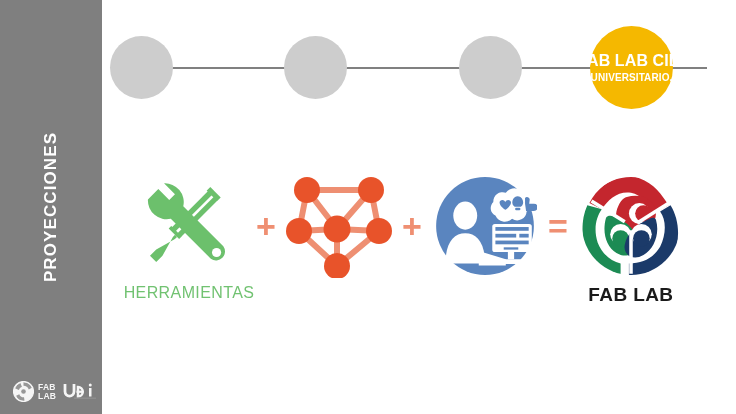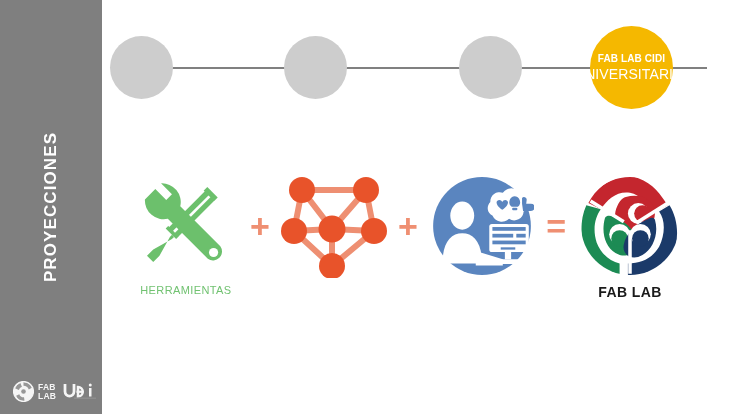--- a/index.html
+++ b/index.html
@@ -98,29 +98,29 @@
     border-radius: 50%;
     background: #f5b800;
     display: flex;
     flex-direction: column;
     align-items: center;
     justify-content: center;
     gap: 2px;
   }
   #tl-brand-line1 {
     color: #ffffff;
-    font-size: 10px;
+    font-size: 16px;
     font-weight: bold;
     letter-spacing: 0.1px;
     white-space: nowrap;
   }
   #tl-brand-line2 {
     color: #ffffff;
-    font-size: 14px;
-    font-weight: normal;
+    font-size: 10px;
+    font-weight: bold;
     letter-spacing: 0.1px;
     white-space: nowrap;
   }
 
   
   #equation {
     position: absolute;
     left: 128px;
     top: 172px;
     width: 560px;
@@ -136,41 +136,41 @@
     width: 122px;
   }
   .eq-glyph {
     height: 108px;
     display: flex;
     align-items: center;
     justify-content: center;
   }
   .eq-label {
     margin-top: 4px;
-    font-size: 11px;
+    font-size: 16px;
     letter-spacing: 0.4px;
     white-space: nowrap;
     font-family: "Liberation Sans", sans-serif;
   }
   .eq-op {
     width: 34px;
     height: 108px;
     display: flex;
     align-items: center;
     justify-content: center;
     color: #ef8f72;
     font-size: 34px;
     font-weight: bold;
     line-height: 1;
     font-family: "Liberation Sans", sans-serif;
   }
   #label-herramientas { color: #71c271; }
   #label-colaboracion { color: #e0603c; }
   #label-aprendizaje  { color: #6b92c4; }
-  #label-fablab       { color: #1a1a1a; font-weight: bold; font-size: 14px; }
+  #label-fablab       { color: #1a1a1a; font-weight: bold; font-size: 19px; }
 </style>
 </head>
 <body>
 
 <div id="slide">
 
   <div id="sidebar">
     <div id="sidebar-title">PROYECCIONES</div>
 
     <div id="sidebar-logo">

